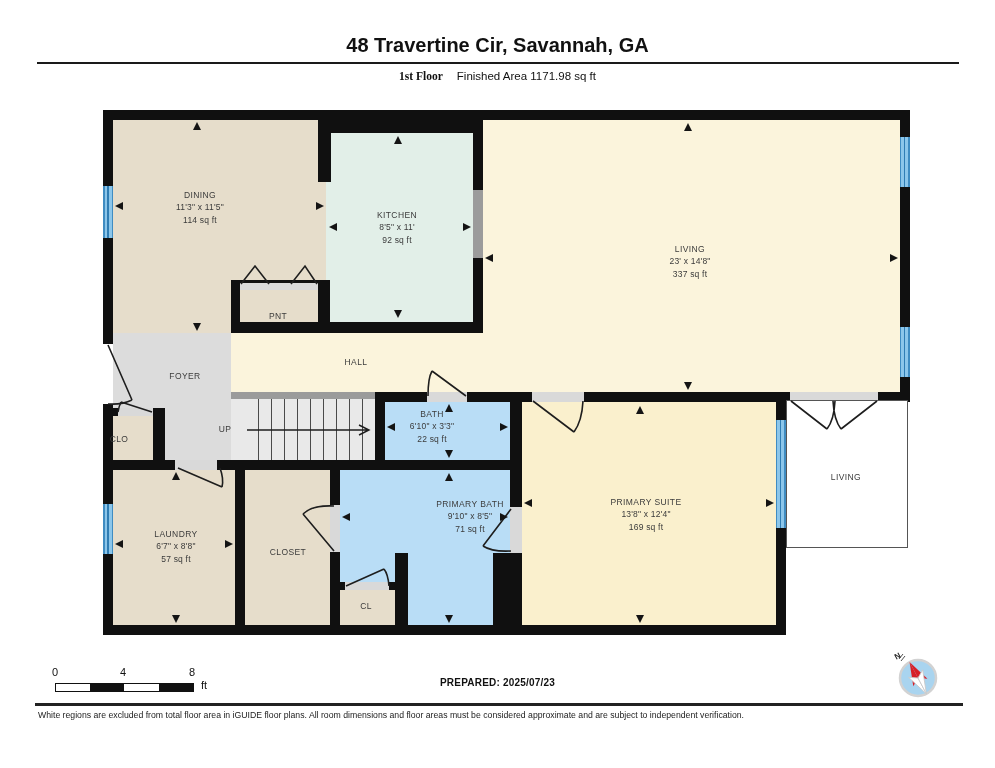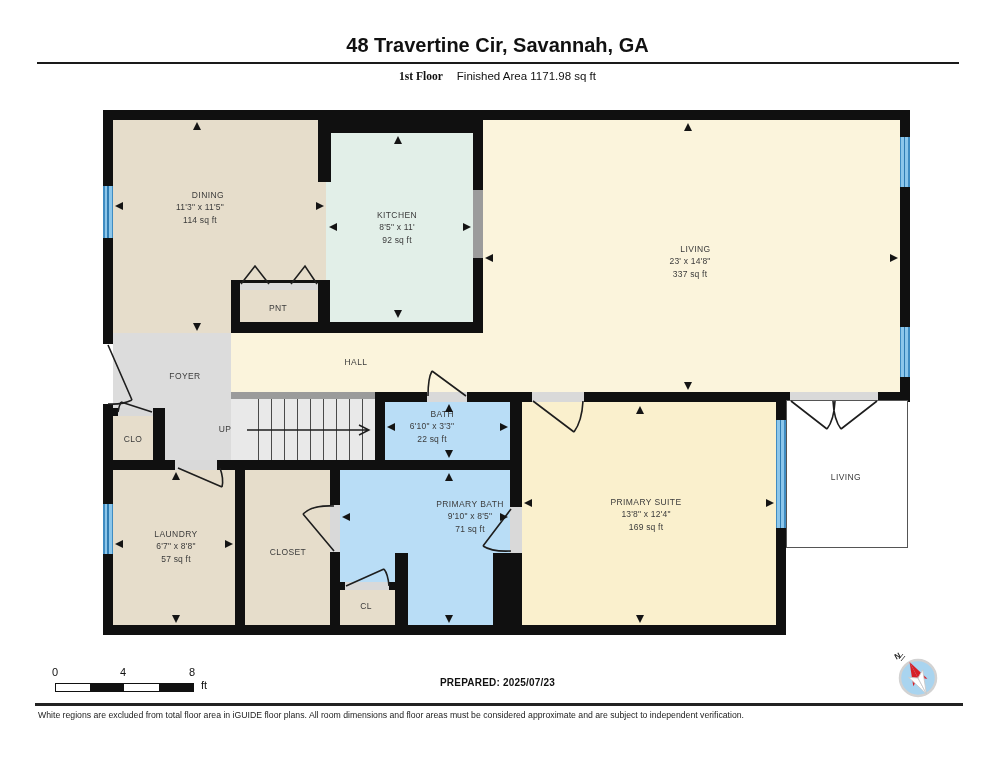--- a/index.html
+++ b/index.html
@@ -8,21 +8,21 @@
     --window:#5aabde;
   }
   html,body{margin:0;padding:0;}
   body{width:995px;height:768px;position:relative;background:#fff;
        font-family:"Liberation Sans", sans-serif;overflow:hidden;}
   .a{position:absolute;}
   .wall{background:var(--wall);}
   .sill{background:var(--sill);}
   .rl{position:absolute;transform:translate(-50%,-50%);text-align:center;font-size:8.5px;
       color:#3b3b3b;line-height:1.45;letter-spacing:.2px;white-space:nowrap;}
-  .rl .nm{letter-spacing:.4px;text-align:right;}
+  .rl .nm{letter-spacing:.4px;}
   .win{background:linear-gradient(90deg,#3f8cc2 0 15%,#8cc6ea 15% 40%,#2f7db4 40% 55%,#8cc6ea 55% 85%,#3f8cc2 85%);}
   .ar{position:absolute;width:0;height:0;border:solid transparent;}
   .ar.up{border-width:0 4px 8px 4px;border-bottom-color:#141414;}
   .ar.down{border-width:8px 4px 0 4px;border-top-color:#141414;}
   .ar.left{border-width:4px 8px 4px 0;border-right-color:#141414;}
   .ar.right{border-width:4px 0 4px 8px;border-left-color:#141414;}
   #title{position:absolute;top:34px;left:0;right:0;text-align:center;font-size:20px;font-weight:bold;color:#111;}
   #hrule{position:absolute;top:62px;left:37px;right:36px;height:2px;background:#1a1a1a;}
   #subtitle{position:absolute;top:70px;left:0;right:0;text-align:center;font-size:11.5px;color:#111;}
   #subtitle .fl{font-weight:bold;font-family:Liberation Serif, serif;}
@@ -136,30 +136,30 @@
   <div class="rl" style="left:397px;top:227px">
     <div class="nm">KITCHEN</div>
     <div>8'5" x 11'</div>
     <div>92 sq ft</div>
   </div>
   <div class="rl" style="left:690px;top:261px">
     <div class="nm">LIVING</div>
     <div>23' x 14'8"</div>
     <div>337 sq ft</div>
   </div>
-  <div class="rl" style="left:278px;top:308px">
+  <div class="rl" style="left:278px;top:316px">
     <div class="nm">PNT</div>
   </div>
   <div class="rl" style="left:356px;top:362px">
     <div class="nm">HALL</div>
   </div>
   <div class="rl" style="left:185px;top:376px">
     <div class="nm">FOYER</div>
   </div>
-  <div class="rl" style="left:133px;top:439px">
+  <div class="rl" style="left:119px;top:439px">
     <div class="nm">CLO</div>
   </div>
   <div class="rl" style="left:225px;top:429px">
     <div class="nm">UP</div>
   </div>
   <div class="rl" style="left:432px;top:426px">
     <div class="nm">BATH</div>
     <div>6'10" x 3'3"</div>
     <div>22 sq ft</div>
   </div>

